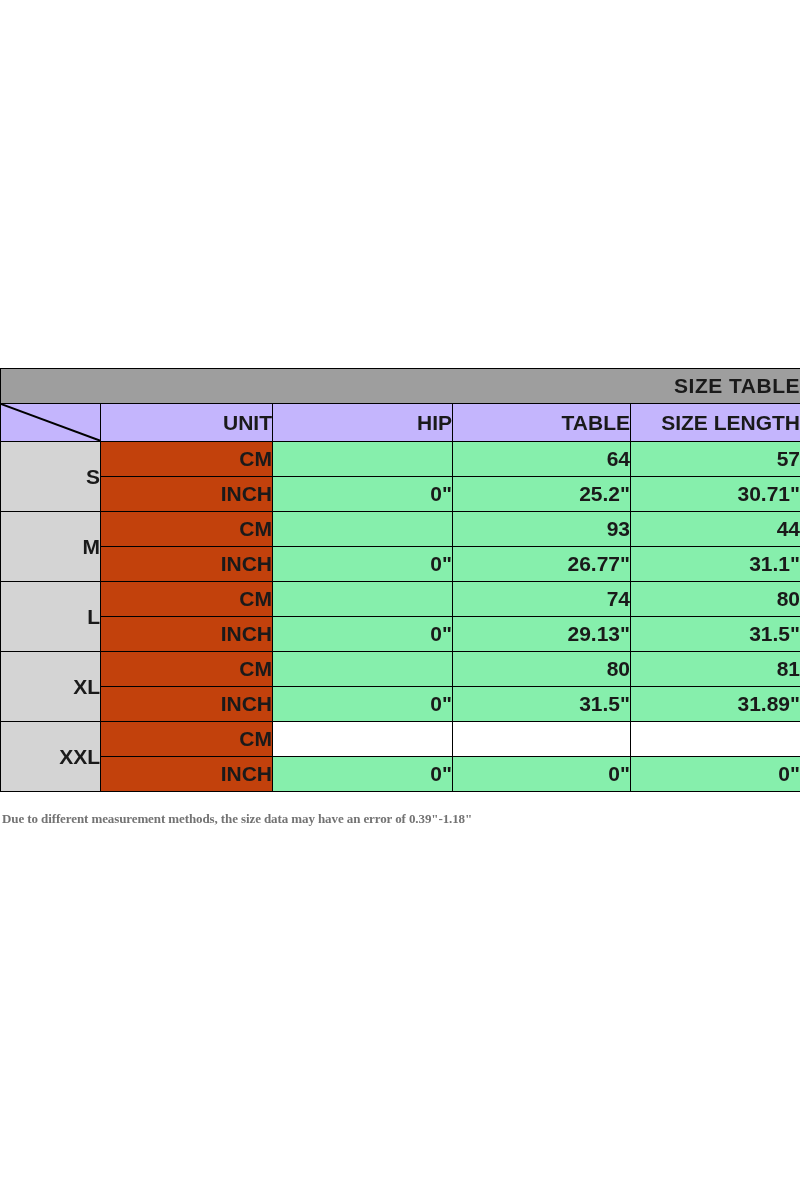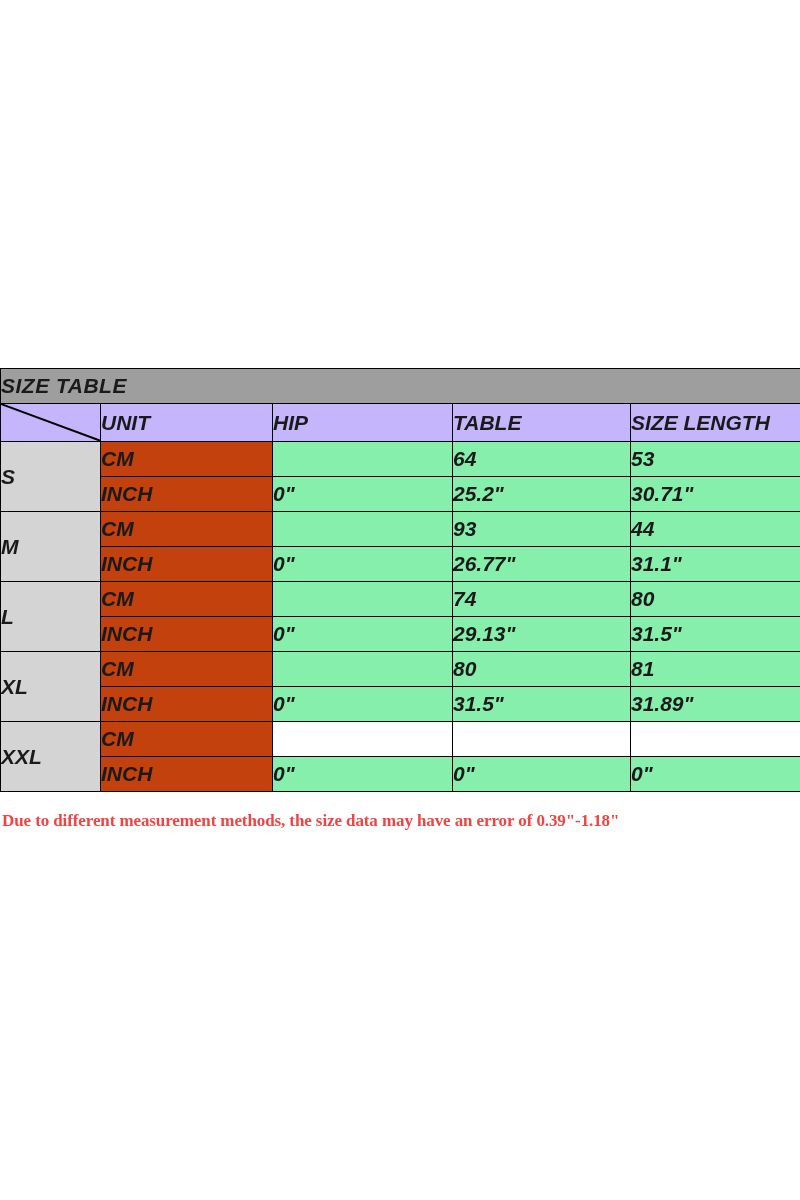--- a/index.html
+++ b/index.html
@@ -27,28 +27,27 @@
   table.size-table {
     border-collapse: collapse;
     width: 800px;
     table-layout: fixed;
   }
   table.size-table td,
   table.size-table th {
     border: 1px solid #000000;
     padding: 0;
     margin: 0;
-    text-align: left;
+    text-align: right;
     vertical-align: middle;
     color: #1a1a1a;
     font-weight: bold;
     font-size: 21px;
     height: 35px;
     box-sizing: border-box;
-    font-style: italic;
   }
   .title-cell {
     background: #9e9e9e;
     font-size: 31px;
     letter-spacing: 0.5px;
     height: 52px;
     color: #111111;
     border-left: none;
     border-right: none;
     border-top: none;
@@ -84,23 +83,23 @@
   }
   .last-col {
     border-right: none;
   }
   .note {
     position: absolute;
     top: 811px;
     left: 2px;
     width: 790px;
     font-family: "Liberation Serif", serif;
-    font-size: 17px;
+    font-size: 13px;
     font-weight: bold;
-    color: #ef4444;
+    color: #737373;
     letter-spacing: -0.1px;
   }
   col.c-size { width: 100px; }
   col.c-unit { width: 172px; }
   col.c-hip  { width: 180px; }
   col.c-waist{ width: 178px; }
   col.c-skirt{ width: 170px; }
 </style>
 </head>
 <body>
@@ -131,21 +130,21 @@
           <td>HIP</td>
           <td>TABLE</td>
           <td class="last-col">SIZE LENGTH</td>
         </tr>
 
         <tr class="row-cm">
           <td class="size-cell" rowspan="2">S</td>
           <td class="unit-cell">CM</td>
           <td class="data-cell"></td>
           <td class="data-cell">64</td>
-          <td class="data-cell last-col">53</td>
+          <td class="data-cell last-col">57</td>
         </tr>
         <tr class="row-inch">
           <td class="unit-cell">INCH</td>
           <td class="data-cell">0"</td>
           <td class="data-cell">25.2"</td>
           <td class="data-cell last-col">30.71"</td>
         </tr>
 
         <tr class="row-cm">
           <td class="size-cell" rowspan="2">M</td>

